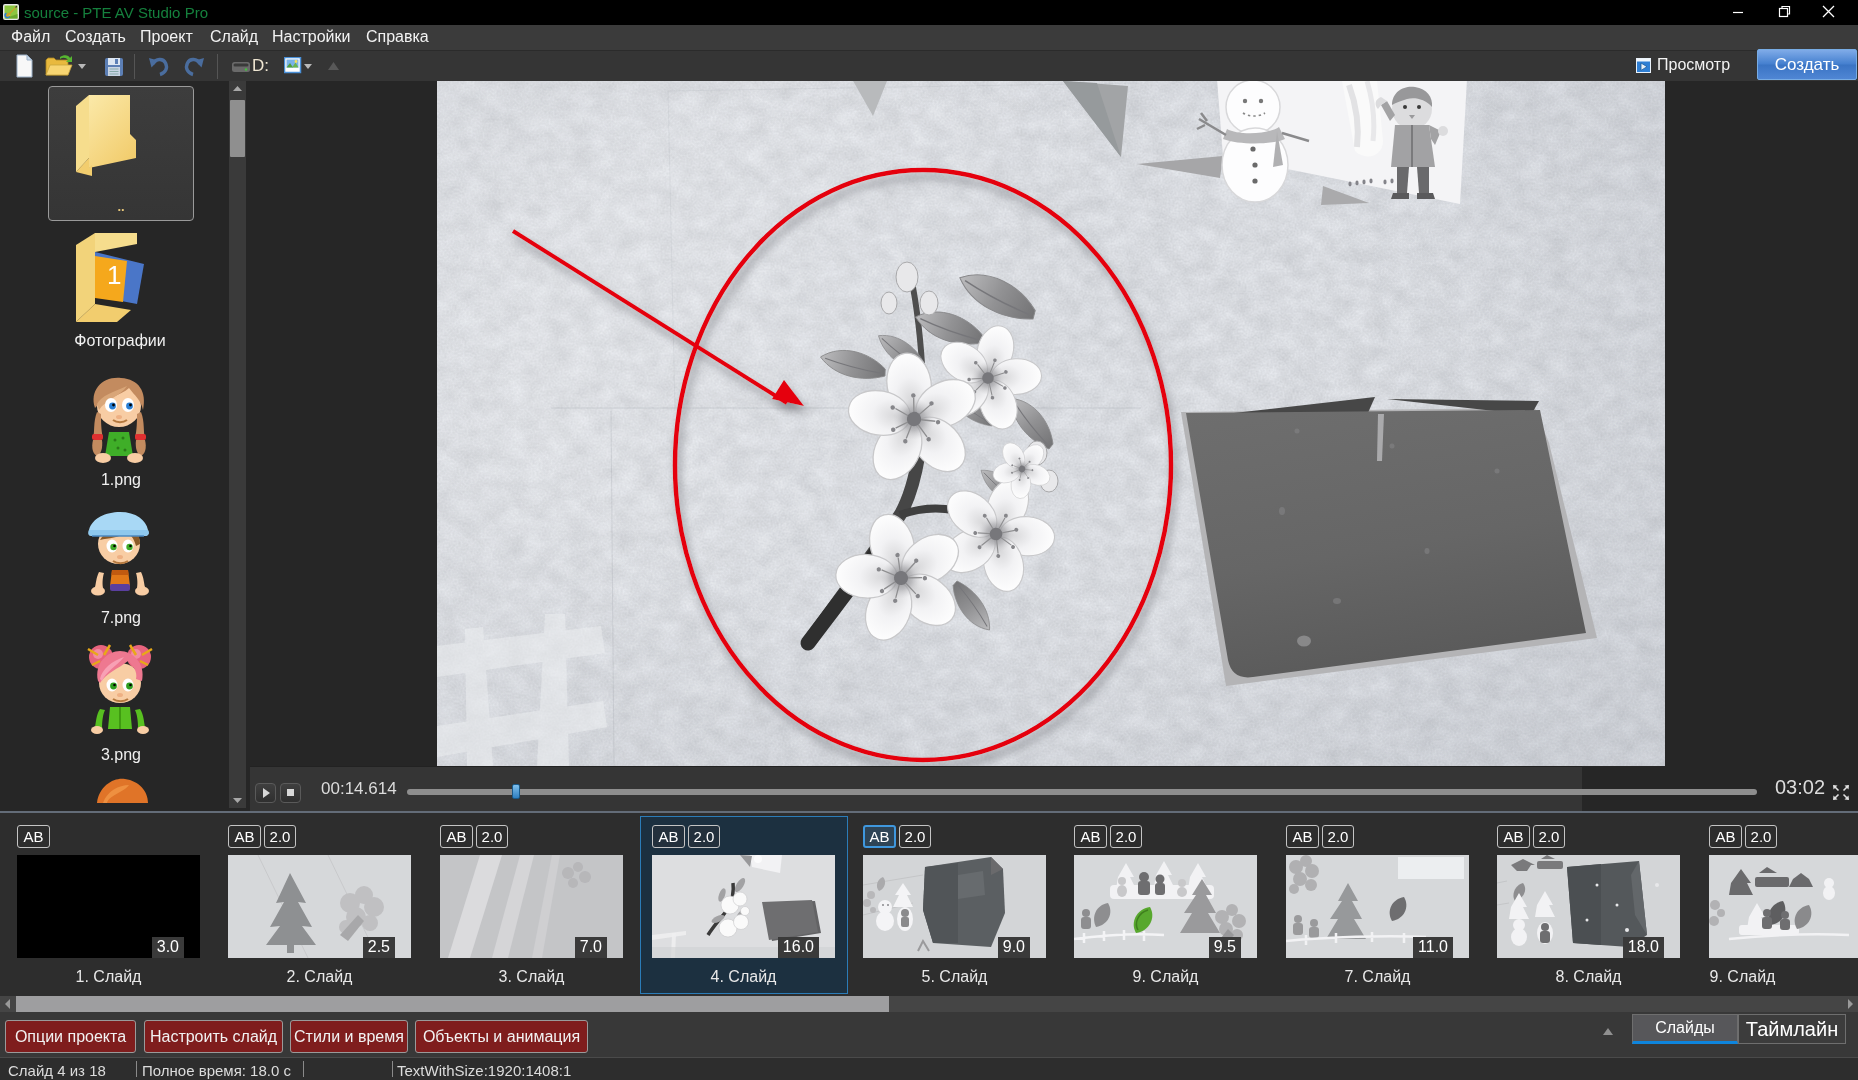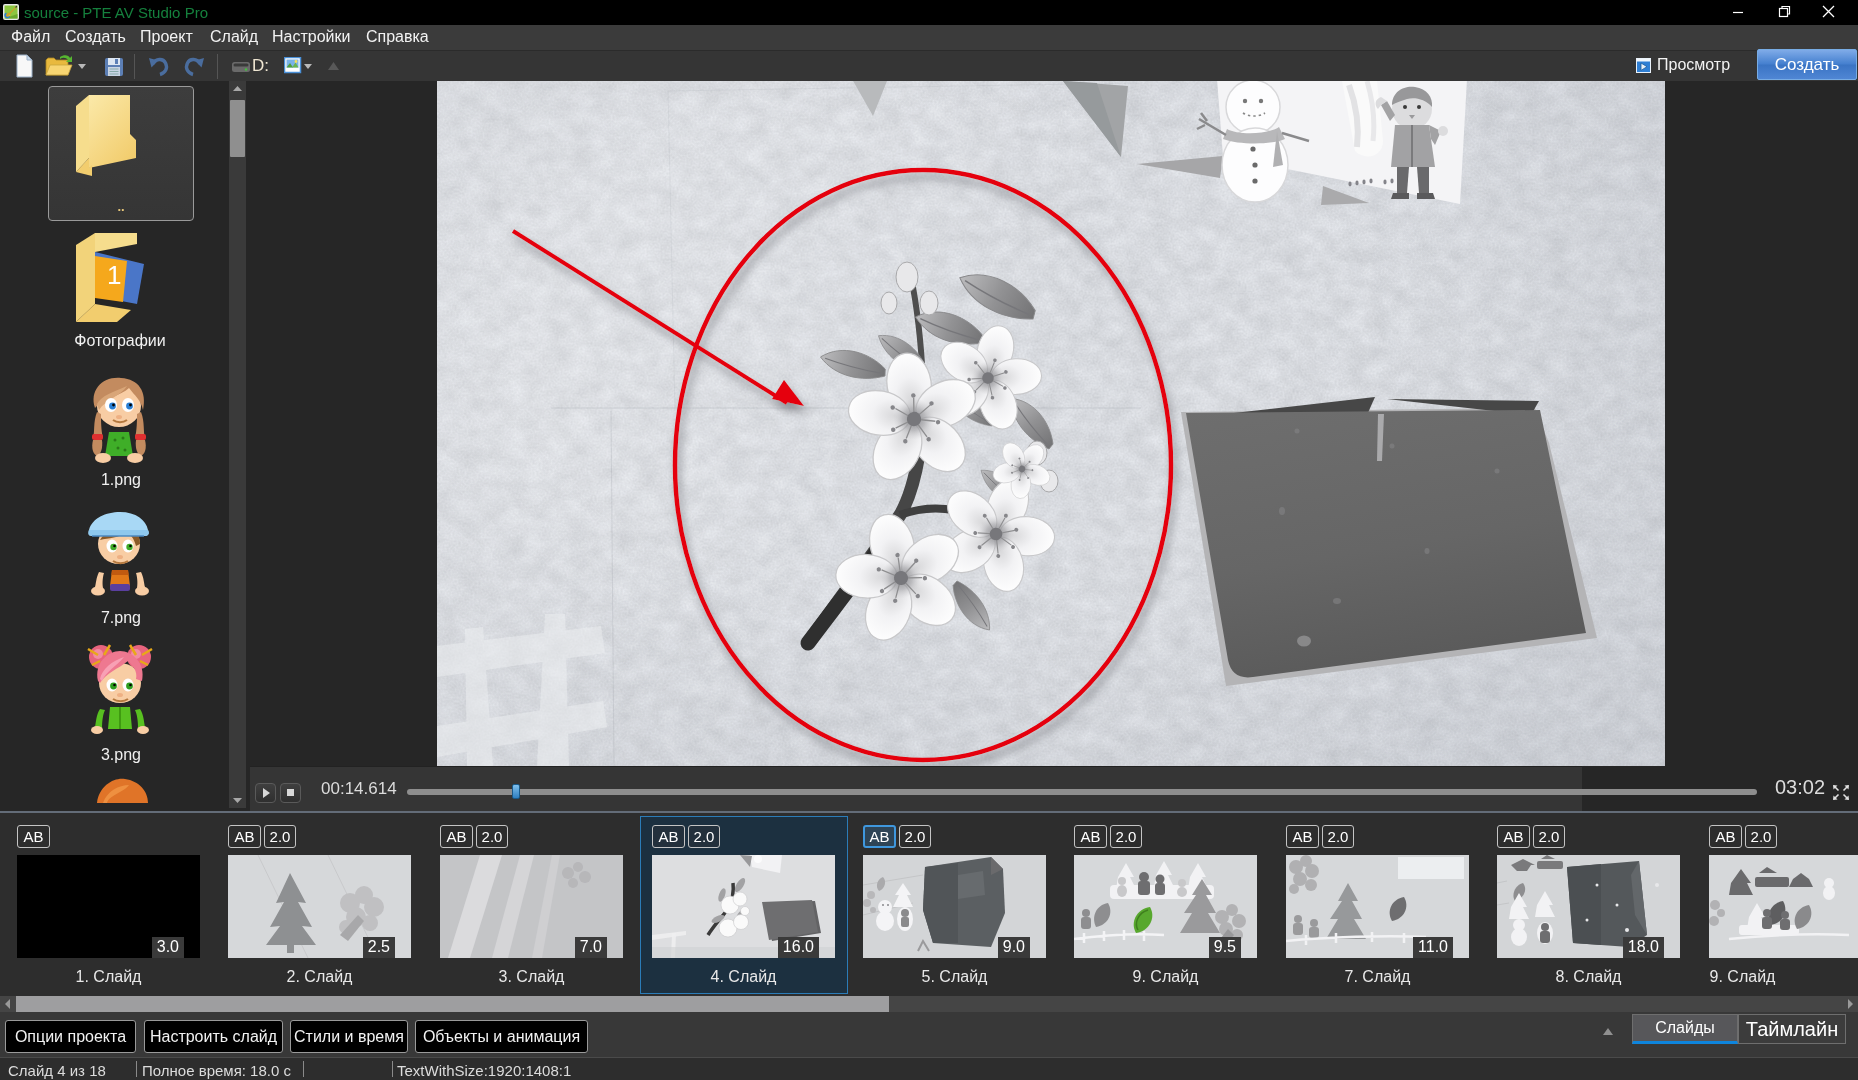--- a/index.html
+++ b/index.html
@@ -17,21 +17,21 @@
   #hscroll { position:absolute; left:0; top:996px; width:1858px; height:16px; background:#454545; }
   #btmbar { position:absolute; left:0; top:1012px; width:1858px; height:45px; background:#383838; }
   #statusbar { position:absolute; left:0; top:1057px; width:1858px; height:23px; background:#2d2d2d; border-top:1px solid #4a4a4a; }
   .badge { position:absolute; top:12px; height:23px; border:1px solid #c4c4c4; border-radius:3px;
     color:#fff; font-size:15px; text-align:center; line-height:21px; background:#2d2d2d; }
   .thumbbox { position:absolute; top:42px; width:183px; height:103px; overflow:hidden; }
   .slidelabel { position:absolute; top:155px; width:183px; text-align:center; color:#e8e8e8; font-size:16px; }
   .durlabel { position:absolute; right:16px; bottom:0; background:#3a3a3a; color:#fff; font-size:16px;
     padding:1px 5px 2px 5px; }
   .btn { position:absolute; top:8px; height:33px; border:1px solid #9a9a9a; border-radius:3px;
-    color:#f2f2f2; font-size:16px; line-height:31px; text-align:center; background:#000000; }
+    color:#f2f2f2; font-size:16px; line-height:31px; text-align:center; background:#7f1d1d; }
 </style>
 </head>
 <body>
 <div id="app">
   <div id="titlebar">
     <svg class="abs" style="left:3px;top:4px" width="16" height="16" viewBox="0 0 16 16">
       <rect x="0" y="0" width="16" height="16" rx="2" fill="#e8e8e8"></rect>
       <rect x="1.5" y="1.5" width="13" height="13" fill="#8dc63f"></rect>
       <path d="M1.5 14.5 L14.5 14.5 L14.5 10 Z" fill="#6aa82e"></path>
       <path d="M3 13.5 C2.5 10.5 4.5 8.5 6.5 8.8 L13.5 1.8 L14.2 2.6 L7.4 9.7 C7.8 11.5 5.8 13.8 3 13.5 Z" fill="#caa02a"></path>

